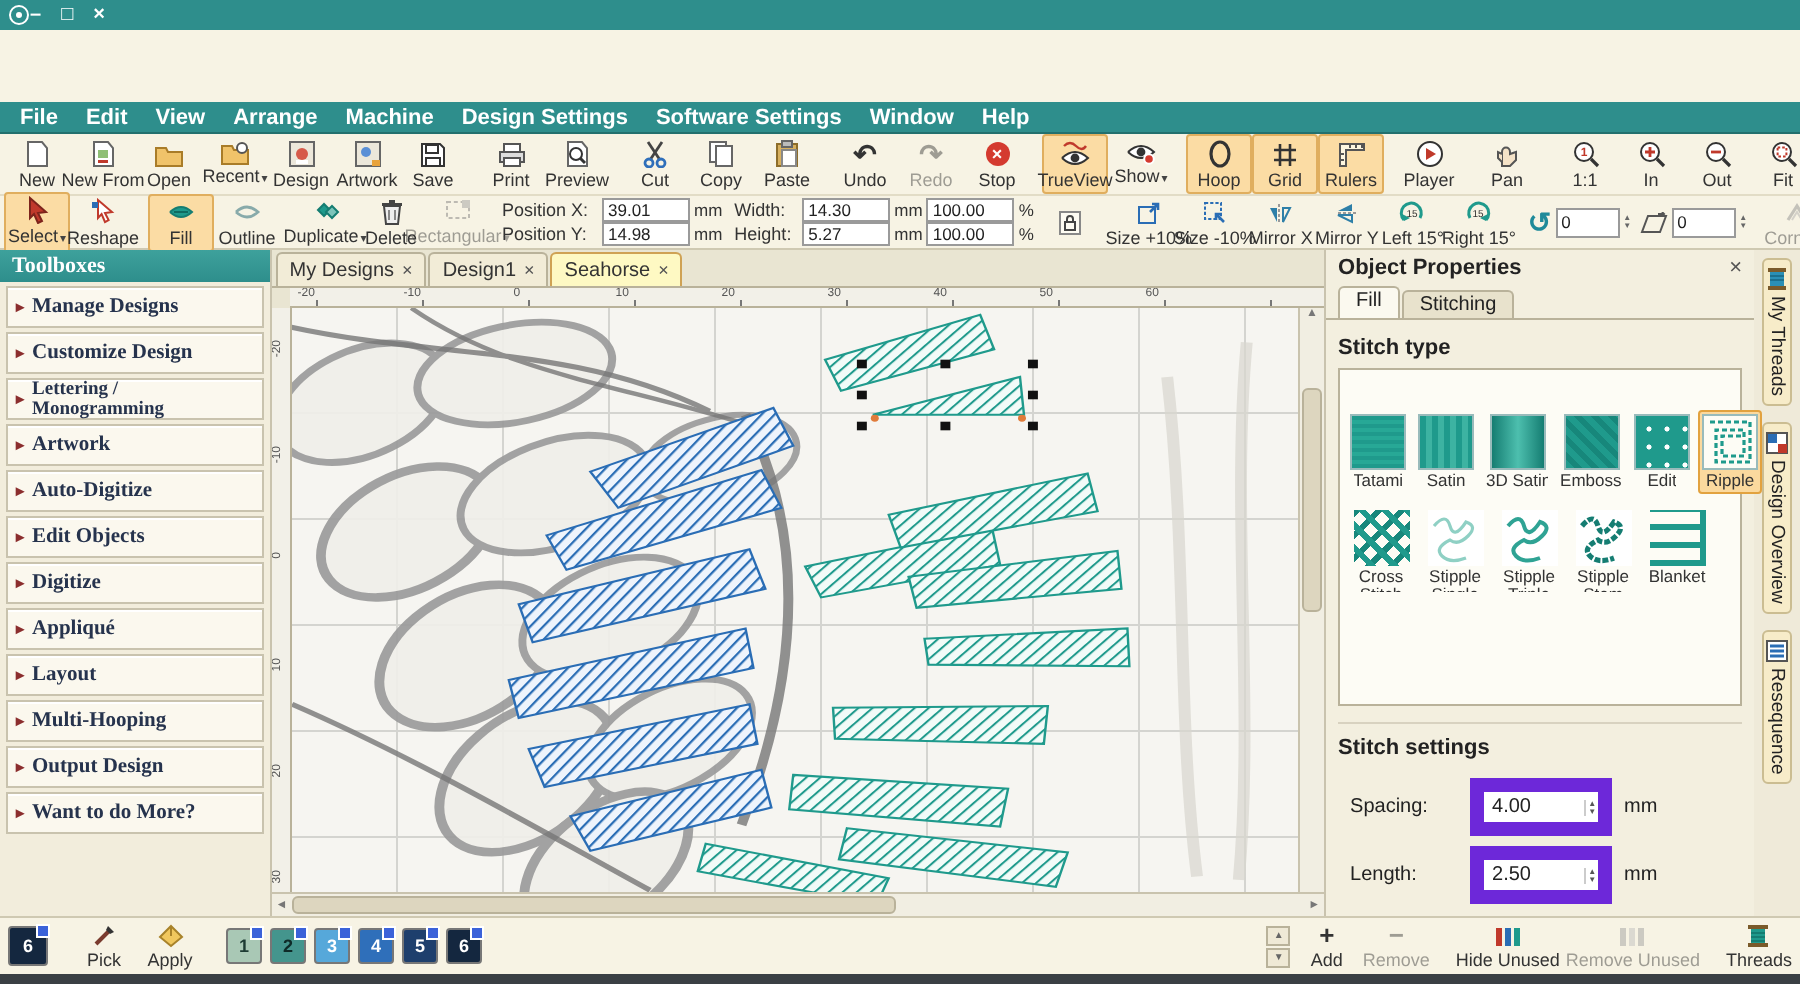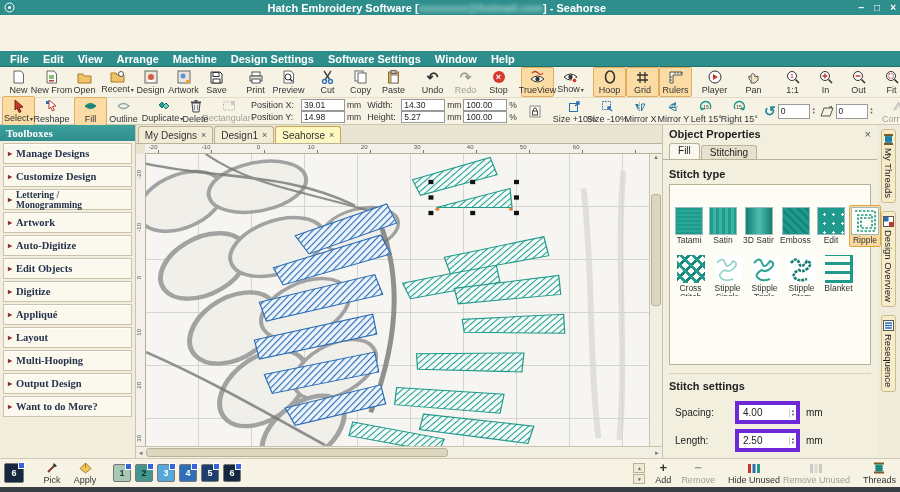--- a/index.html
+++ b/index.html
@@ -91,21 +91,21 @@
   .srow{display:flex;gap:2px;margin-bottom:6px;}
   .scell{width:31px;display:flex;flex-direction:column;align-items:center;border:1px solid transparent;
          border-radius:2px;padding:1px;}
   .scell.sel{background:#fbd99e;border-color:#e2a23f;}
   .sw{width:28px;height:28px;border:1px solid #9bb;box-sizing:border-box;}
   .slabel{font-size:8.5px;color:#333;max-width:31px;overflow:hidden;white-space:nowrap;text-align:center;}
   .slabel2{font-size:8.5px;color:#333;height:3px;overflow:hidden;line-height:8px;}
   .divider{height:1px;background:#d8d2c0;margin:8px 0 4px 0;}
   .setrow{display:flex;align-items:center;gap:6px;margin:5px 0 0 6px;font-size:10px;}
   .setlabel{width:54px;}
-  .setbox{width:52px;height:15px;background:#fff;border:4px solid #6d28d9;display:flex;
+  .setbox{width:52px;height:15px;background:#fff;border:7px solid #6d28d9;display:flex;
           align-items:center;justify-content:space-between;padding:0 1px 0 4px;font-size:10px;}
   .mini-spin{display:flex;flex-direction:column;font-size:4px;line-height:4px;color:#555;
              border-left:1px solid #ccc;padding-left:1px;}
   .panel-spin{position:absolute;left:2px;bottom:2px;width:12px;display:flex;flex-direction:column;gap:1px;}
   .panel-spin div{height:8px;border:1px solid #b9b29a;background:#efe9d6;font-size:5px;color:#666;
                   display:flex;align-items:center;justify-content:center;}
 
   
   .vstrip{width:23px;background:#efead9;display:flex;flex-direction:column;gap:8px;
           padding-top:4px;align-items:center;}
@@ -131,25 +131,20 @@
 </head>
 <body>
 
 <div class="app">
 
   <div class="titlebar">
     <svg class="vicon" width="11" height="11" viewBox="0 0 11 11">
         <circle cx="5.5" cy="5.5" r="4.5" fill="none" stroke="#fff"></circle>
         <circle cx="5.5" cy="5.5" r="1.5" fill="#fff"></circle>
       </svg>
-    <div class="title-center">
-      <span>Hatch Embroidery Software</span>
-      <span>[</span><span class="blurred">xxxxxxxx@hotmail.com</span><span>]</span>
-      <span>- Seahorse</span>
-    </div>
     <div class="winbtns">
       <span>–</span>
       <span>□</span>
       <span>×</span>
     </div>
   </div>
 
   <div class="menubar">
     <span class="menu-item">File</span>
     <span class="menu-item">Edit</span>

